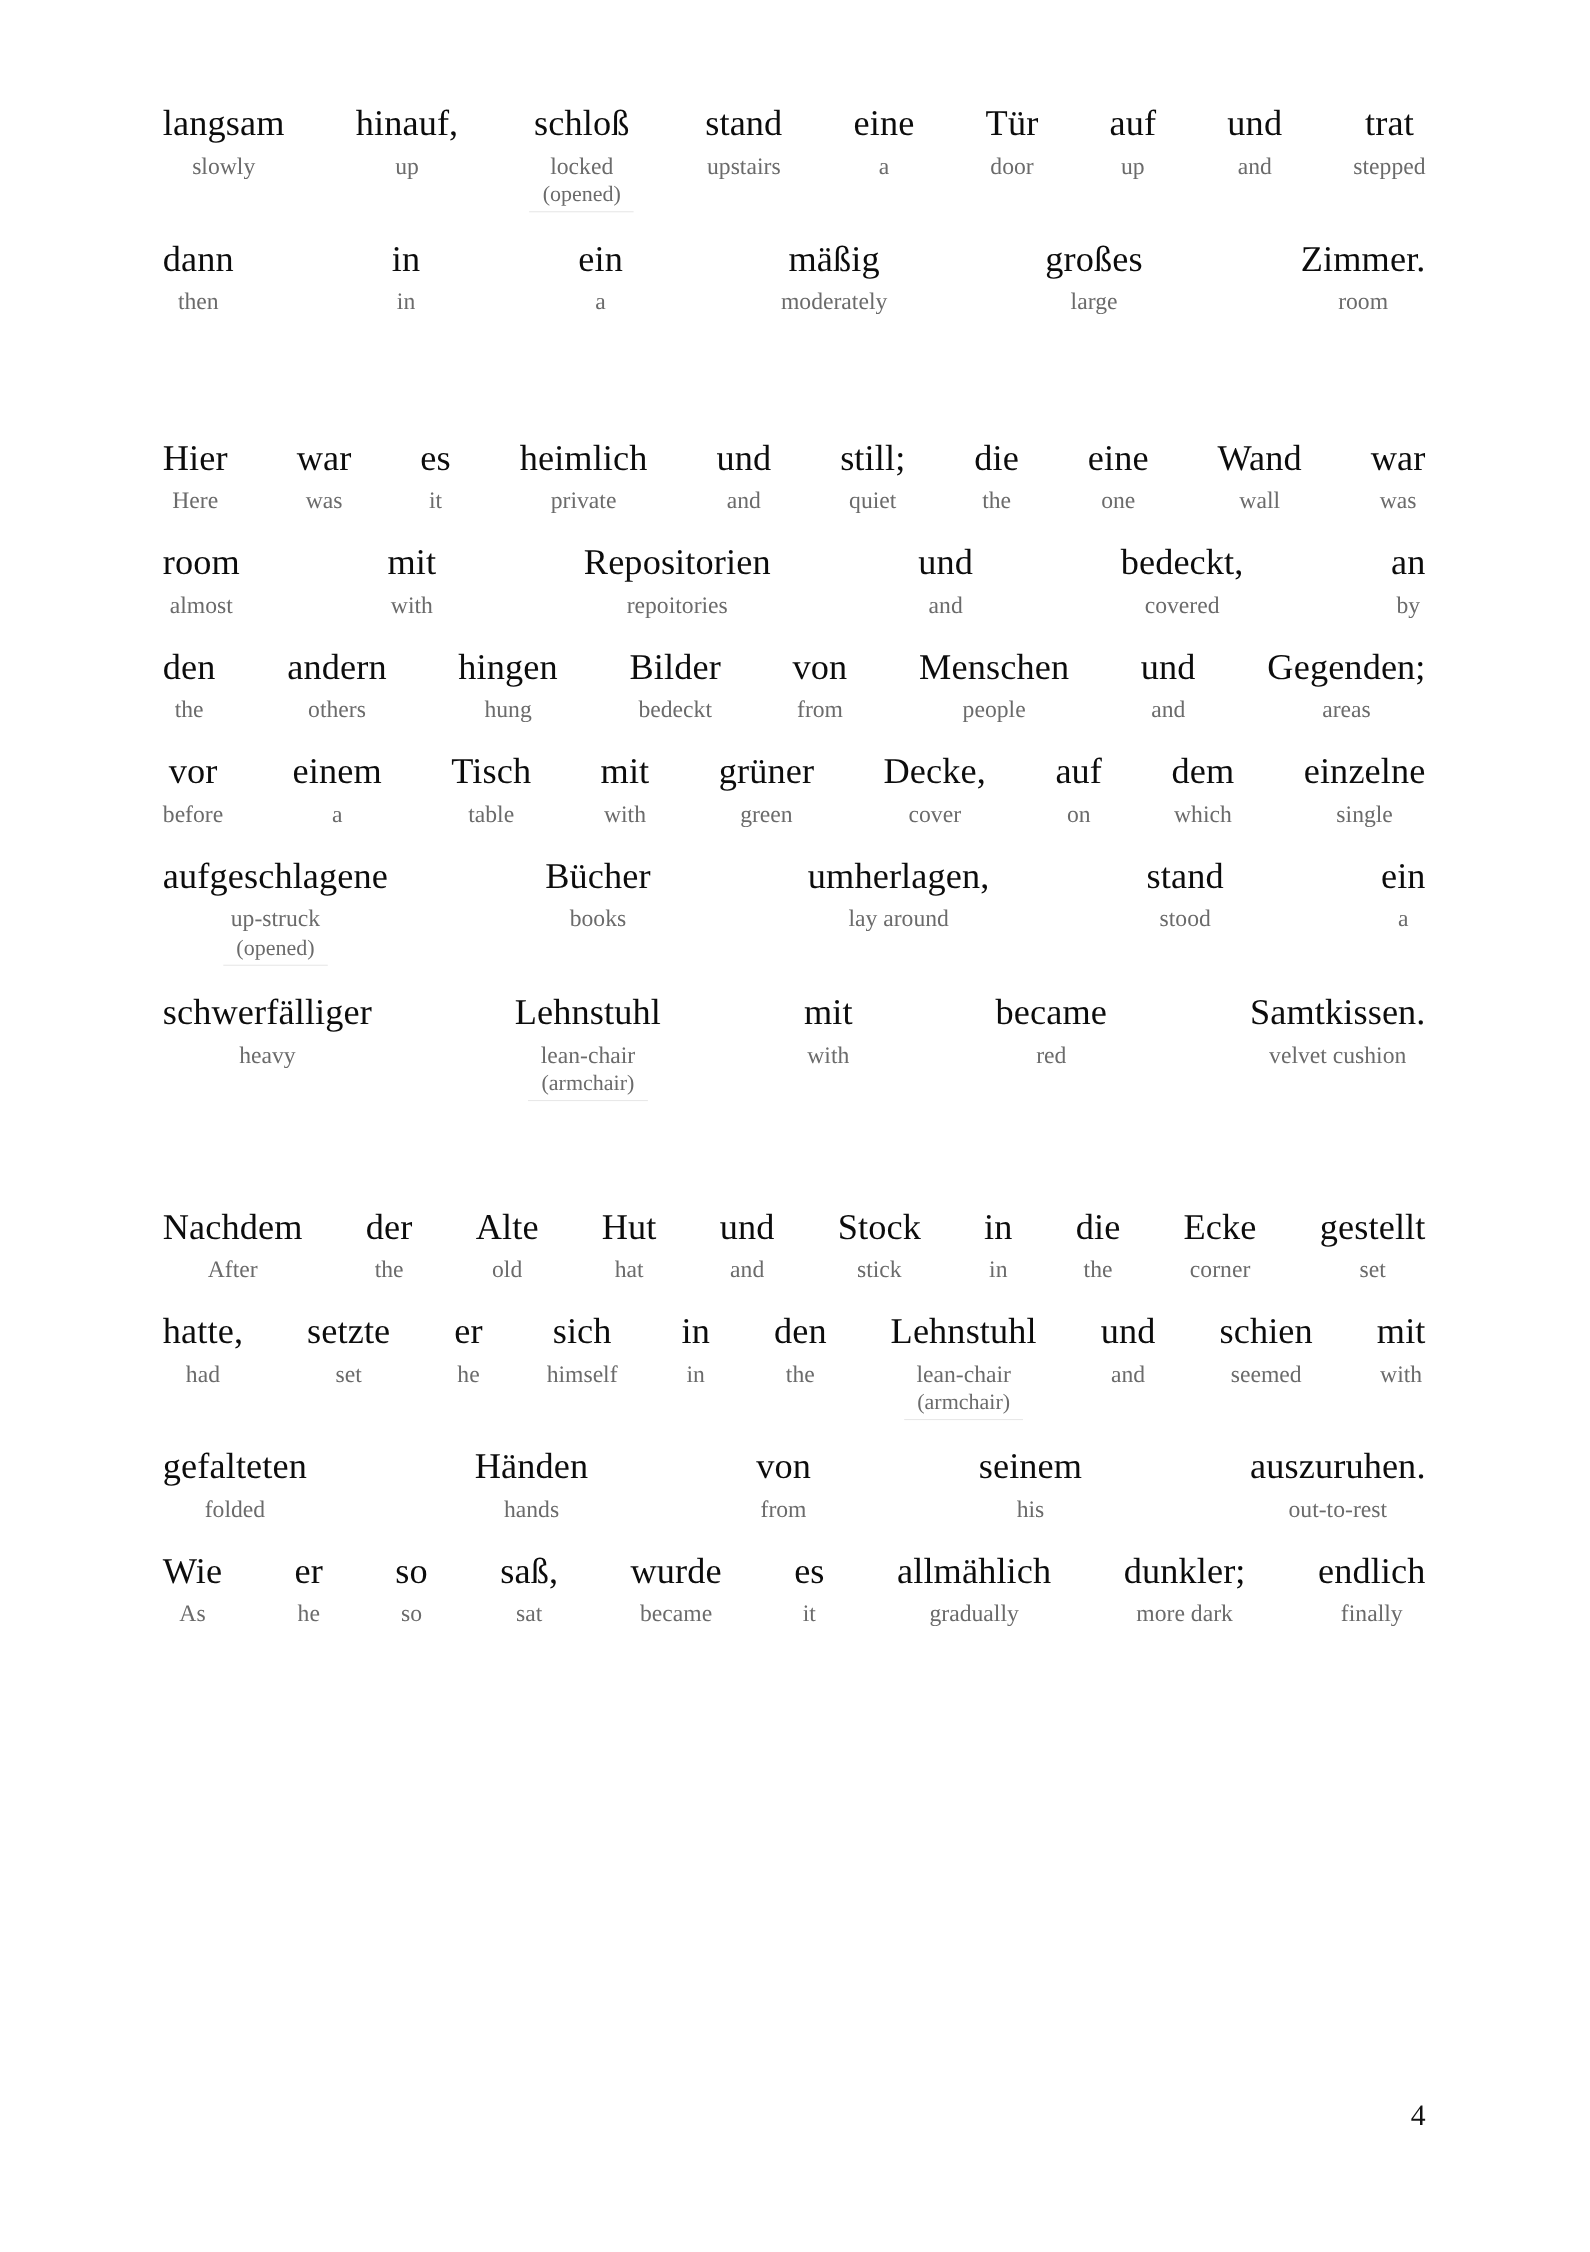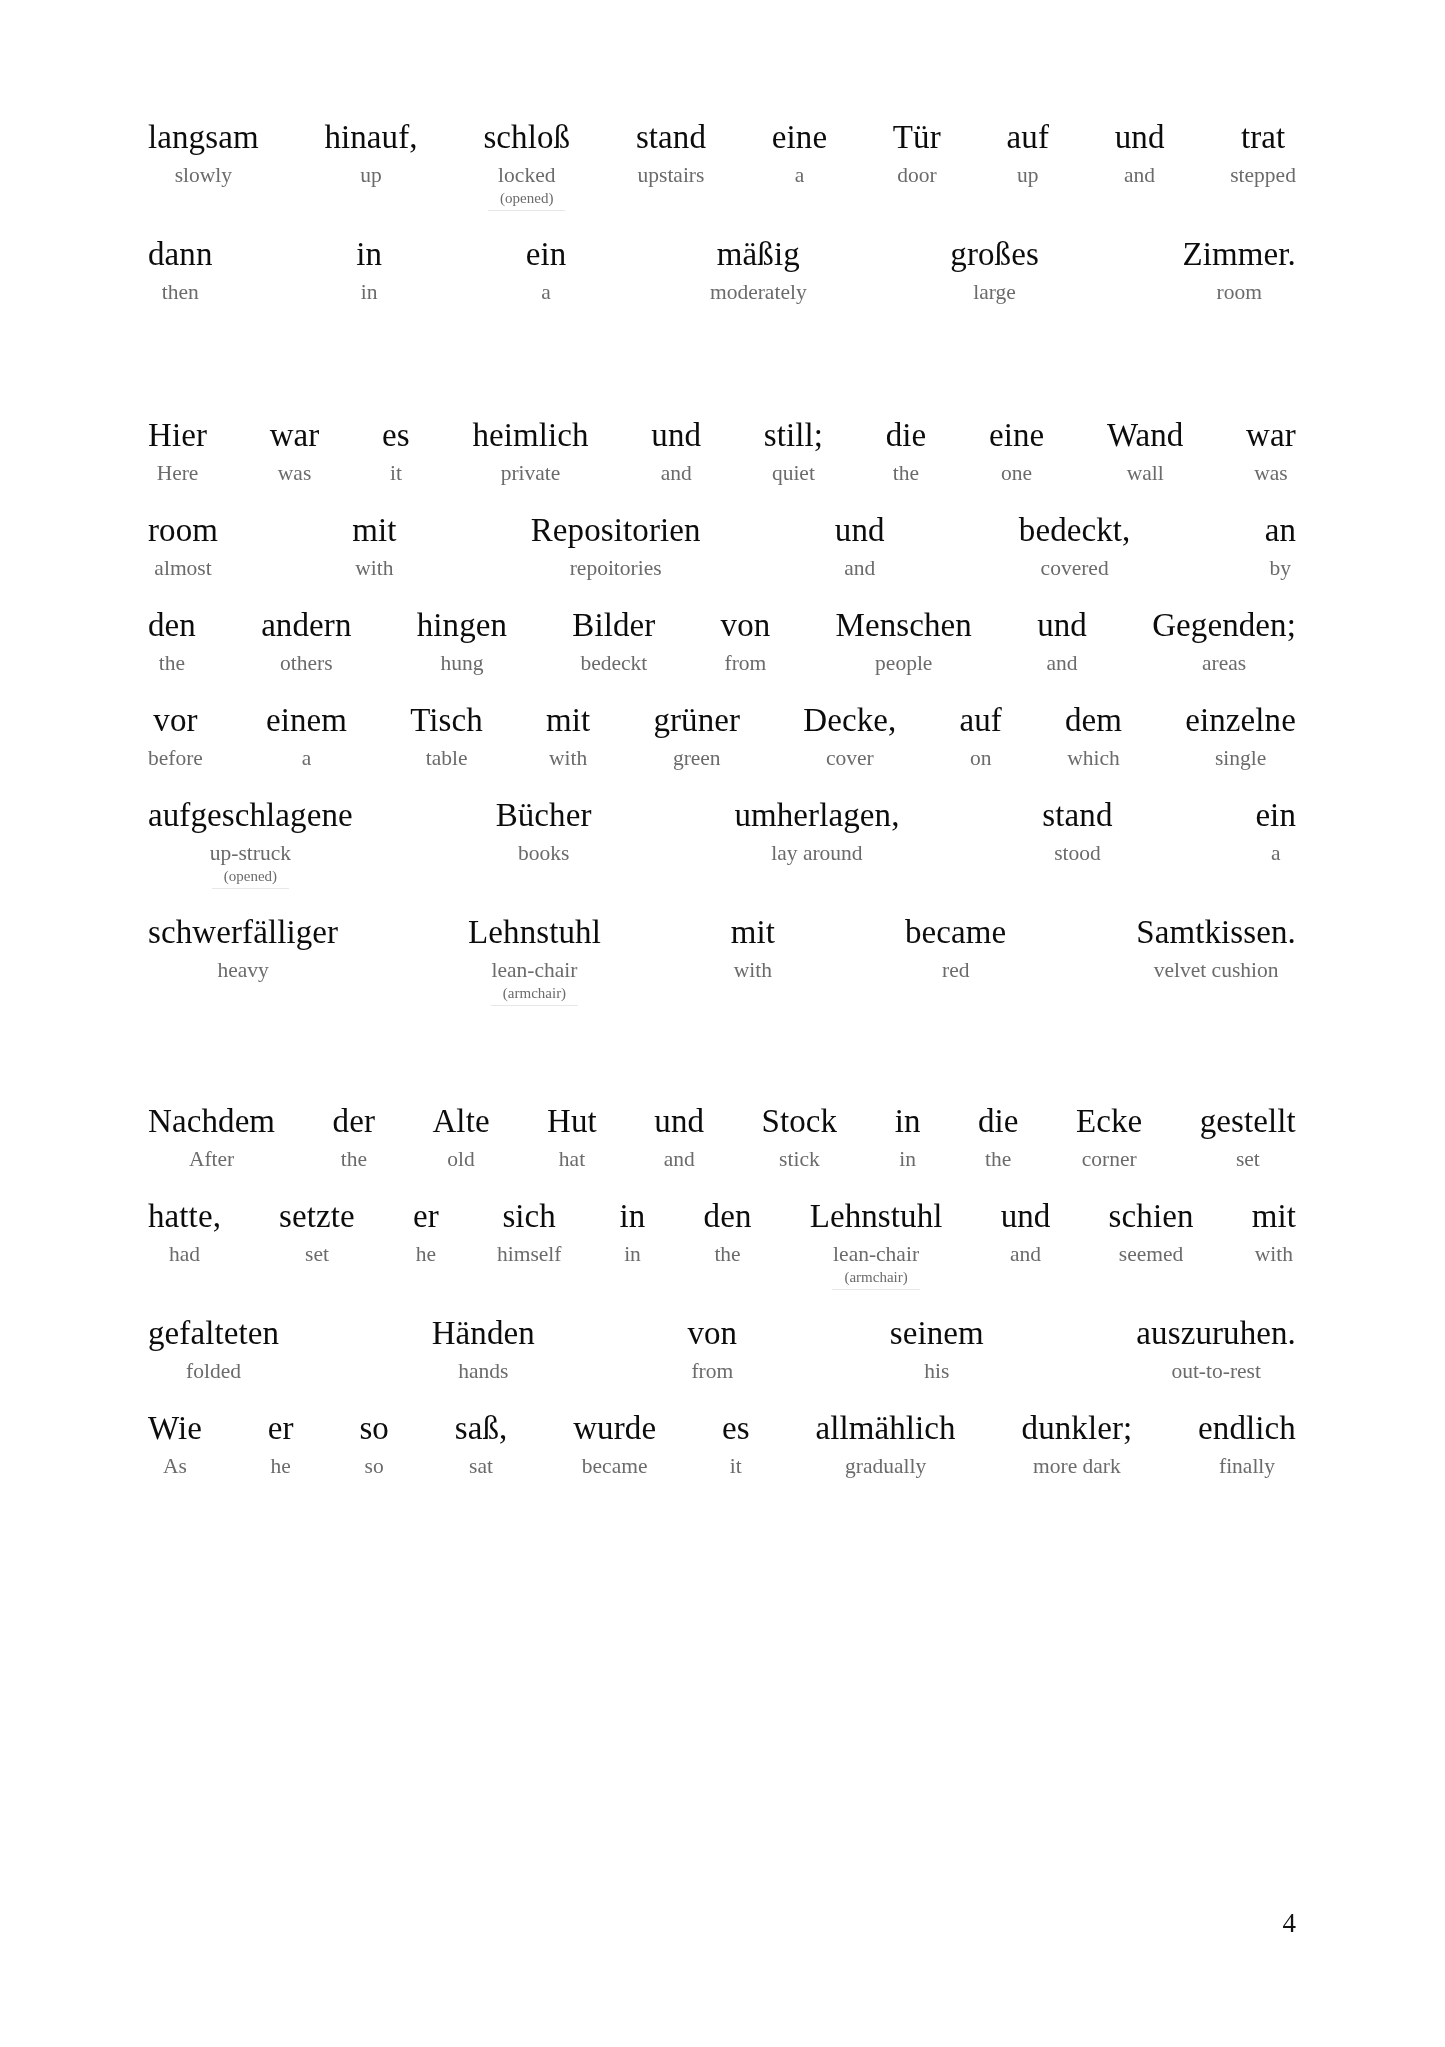--- a/index.html
+++ b/index.html
@@ -14,21 +14,21 @@
     color: #000000;
     position: relative;
     overflow: hidden;
   }
   .page {
     position: absolute;
     left: 0; top: 0;
     width: 1444px;
     height: 2047px;
     box-sizing: border-box;
-    padding: 120px 148px 0 148px;
+    padding: 96px 148px 0 148px;
   }
   
   .para {
     margin: 0 0 0 0;
   }
   .gap-lg { height: 86px; }
   .gap-md { height: 72px; }
 
   .iline {
     display: flex;
@@ -54,21 +54,21 @@
     letter-spacing: 0.1px;
   }
   .gloss {
     font-size: 21.5px;
     color: #6b6b6b;
     line-height: 1.26;
     margin-top: 7px;
     white-space: pre;
   }
   .gloss2 {
-    font-size: 15px;
+    font-size: 20px;
     color: #6b6b6b;
     line-height: 1.26;
     white-space: pre;
     border-bottom: 1px solid #e8e8e8;
     padding: 0 12px 2px 12px;
   }
   .pagenum {
     position: absolute;
     right: 148px;
     bottom: 108px;

